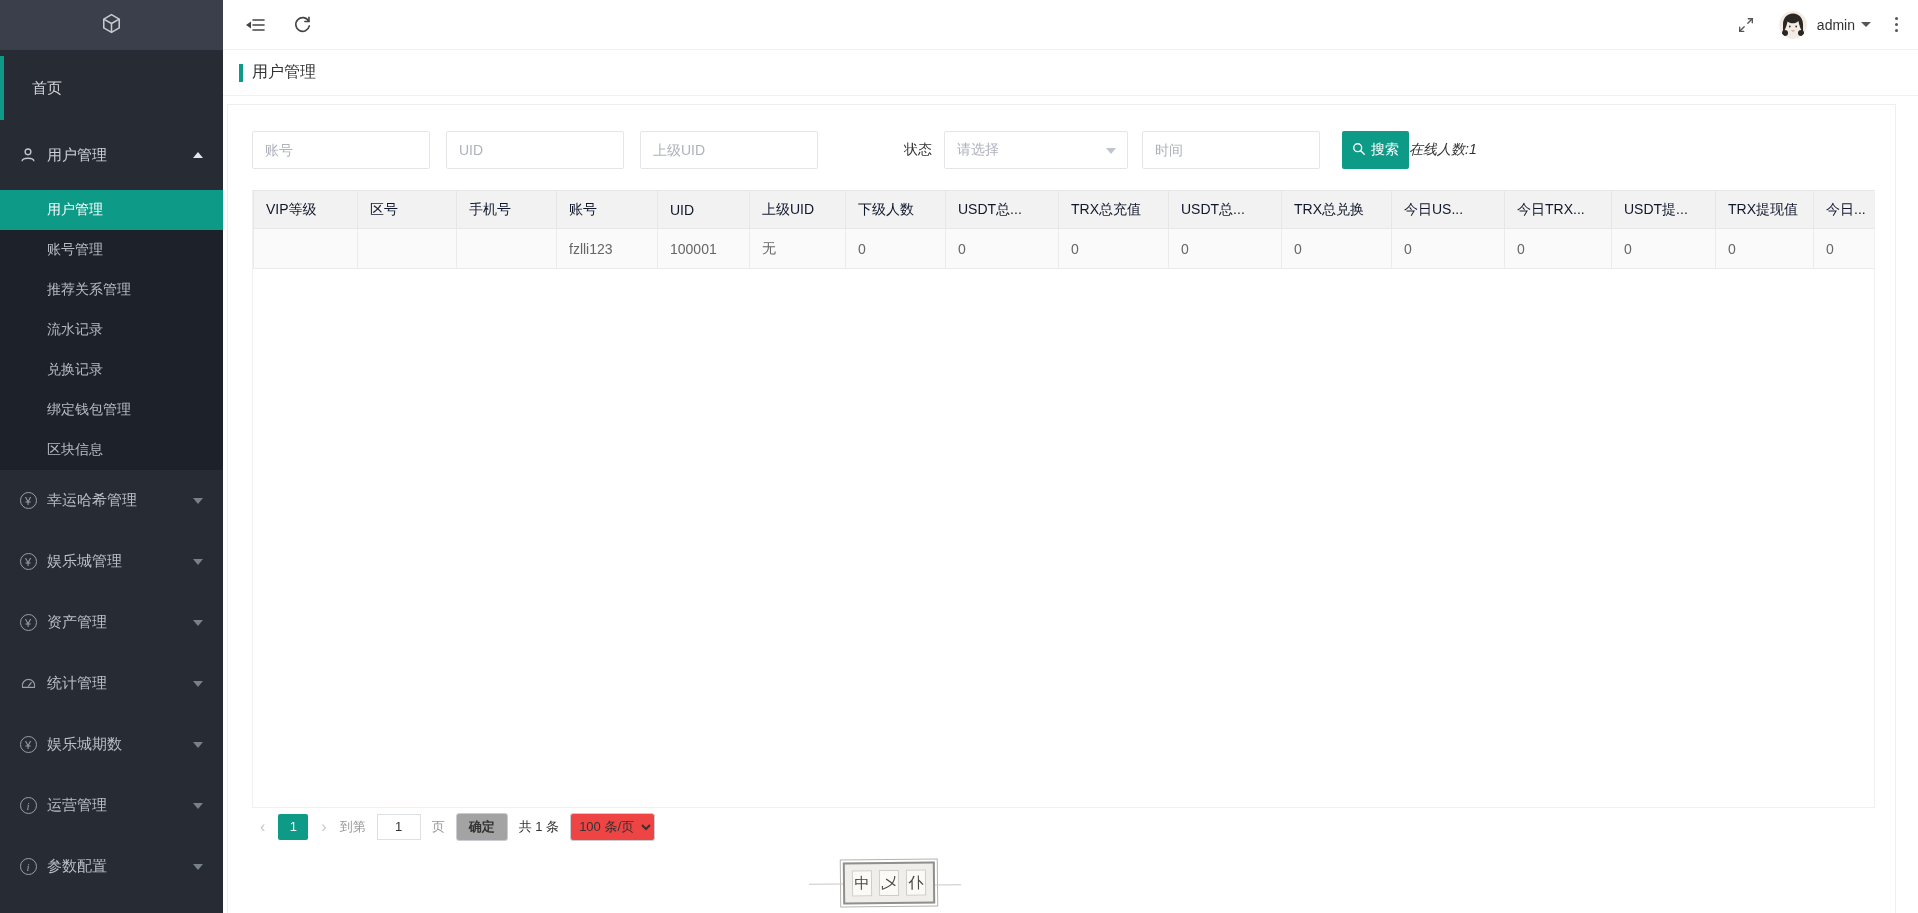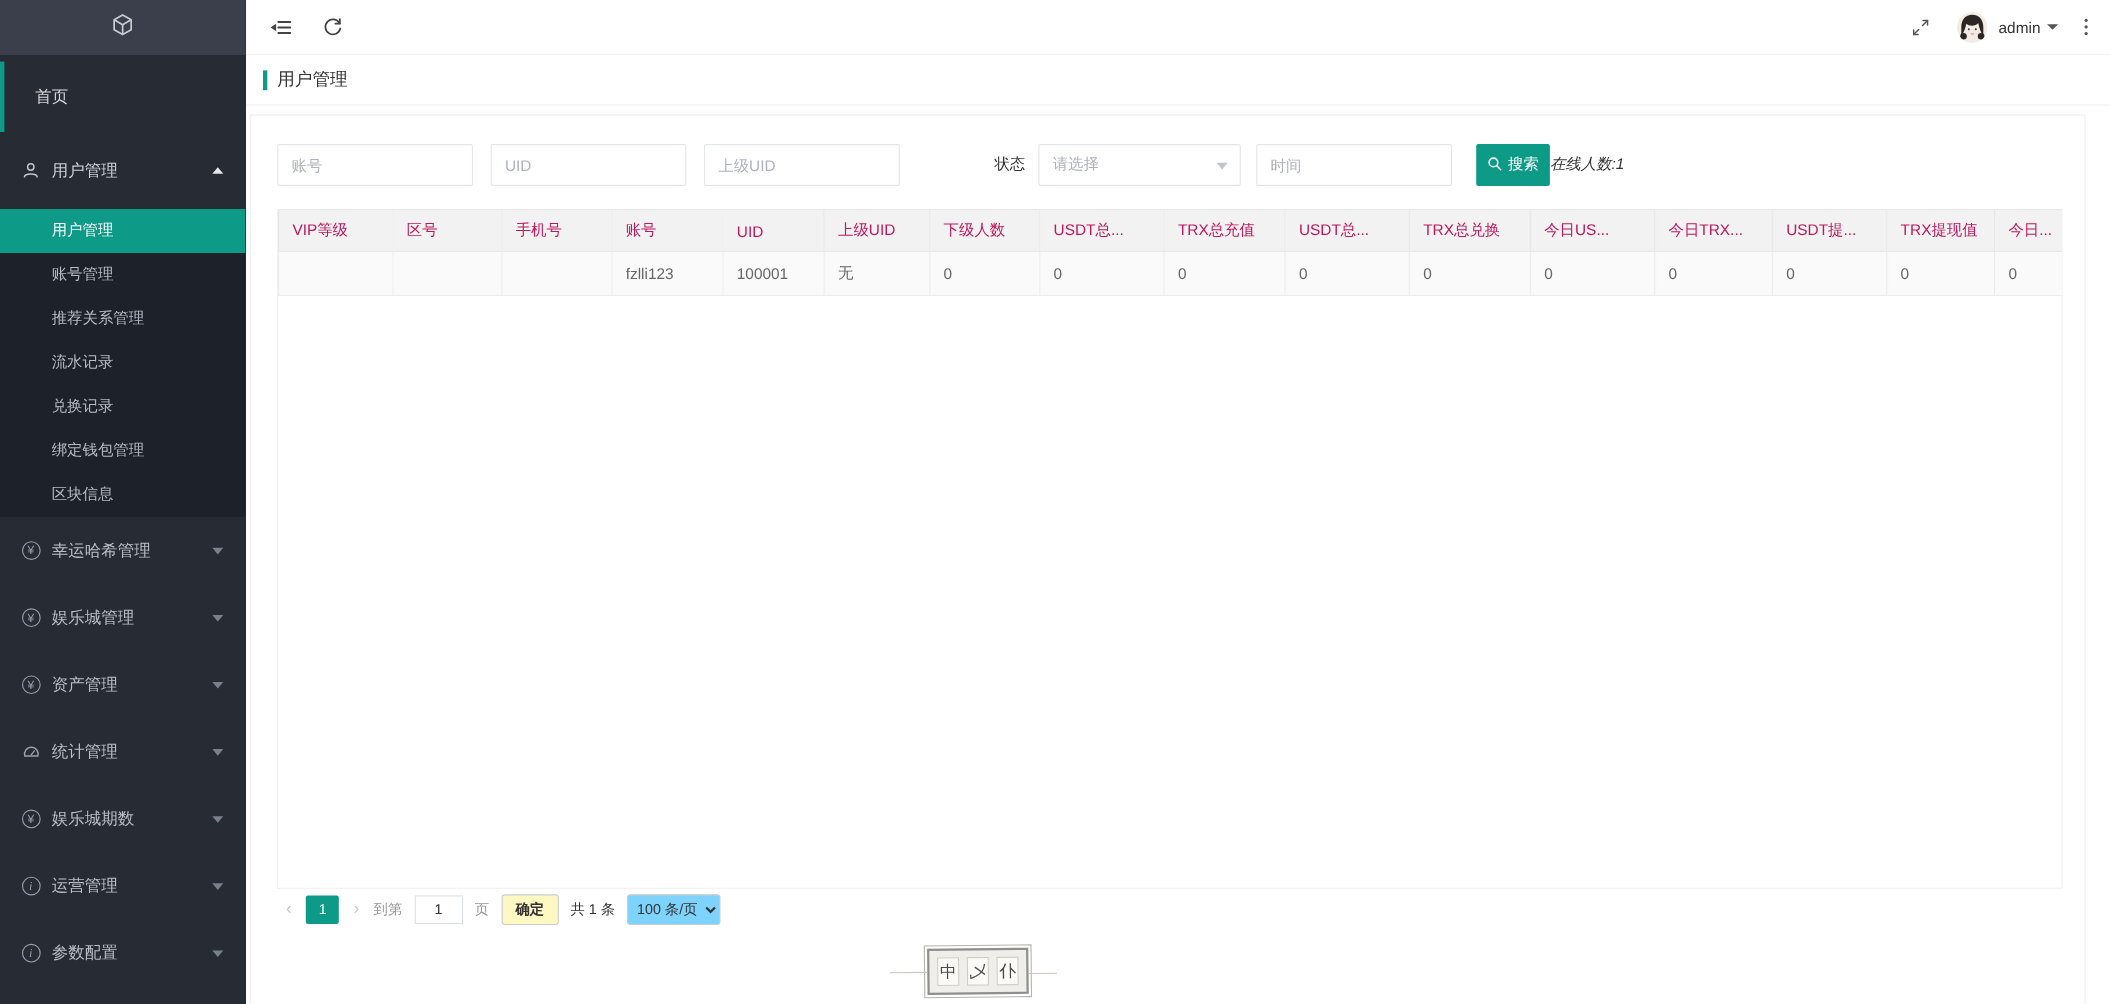--- a/index.html
+++ b/index.html
@@ -71,37 +71,37 @@
     cursor:pointer; padding:0 10px;text-align:right; }
   .online { margin-left:0; font-size:14px; color:#333; white-space:nowrap;font-style:italic; }
 
   
   .table-scroll { margin-top:21px; height:618px; overflow-x:auto; overflow-y:hidden;
     border:1px solid #f0f0f0; border-top:none; }
   .table-scroll::-webkit-scrollbar { height:8px; }
   .table-scroll::-webkit-scrollbar-track { background:#ededed; }
   .table-scroll::-webkit-scrollbar-thumb { background:#a0a0a0; border-radius:4px; }
   table.data { border-collapse:collapse; table-layout:fixed; width:2580px; font-size:14px; }
-  table.data th { background:#f2f2f2; height:38px; font-weight:400; color:#be185d; text-align:left;
+  table.data th { background:#f2f2f2; height:38px; font-weight:400; color:#0f172a; text-align:left;
     padding:0 12px; border:1px solid #e7e7e7; white-space:nowrap; overflow:hidden; }
   table.data td { background:#fafafa; height:40px; color:#666; padding:0 12px;
     border:1px solid #ebebeb; white-space:nowrap; overflow:hidden; }
 
   
   .pagination { height:35px; display:flex; align-items:center; gap:11px; padding-left:6px;
     margin-top:1px; font-size:13px; color:#666; }
   .pg-chev { color:#c5c8ce; font-size:16px; cursor:pointer; padding:0 2px; }
   .pg-active { min-width:30px; height:26px; background:#0d9a87; color:#fff; border-radius:2px;
     display:flex; align-items:center; justify-content:center; font-size:13px; cursor:pointer; }
   .pg-goto { width:44px; height:26px; border:1px solid #dcdfe3; text-align:center; font-size:13px;
     color:#333; outline:none; }
-  .pg-confirm { height:28px; padding:0 12px; background:#fef9c3; border:1px solid #c9ccd1; border-radius:3px;
+  .pg-confirm { height:28px; padding:0 12px; background:#a3a3a3; border:1px solid #c9ccd1; border-radius:3px;
     font-size:13px; font-weight:700; color:#333; cursor:pointer; }
   .pg-size { height:28px; border:1px solid #c9ccd1; border-radius:3px; font-size:13px; color:#333;
-    background:#7dd3fc; padding:0 4px; cursor:pointer; outline:none; }
+    background:#ef4444; padding:0 4px; cursor:pointer; outline:none; }
 
   
   .stamp { position:absolute; left:843px; top:862px; width:92px; height:42px; background:#efeeea;
     border:2px solid #8f8f8b; outline:1px solid #b5b3ae; outline-offset:2px; transform:rotate(-0.6deg);
     display:flex; align-items:center; justify-content:center; gap:7px; }
   .stamp::before { content:""; position:absolute; left:-36px; top:50%; width:34px; height:1px; background:#c9c7c2; }
   .stamp::after  { content:""; position:absolute; right:-28px; top:55%; width:26px; height:1px; background:#c9c7c2; }
   .stamp span { width:20px; height:26px; background:#fbfaf7; border:1px solid #cfcdc6;
     display:flex; align-items:center; justify-content:center; font-size:15px; color:#4a4a48;
     font-family:"Liberation Serif", serif; }

